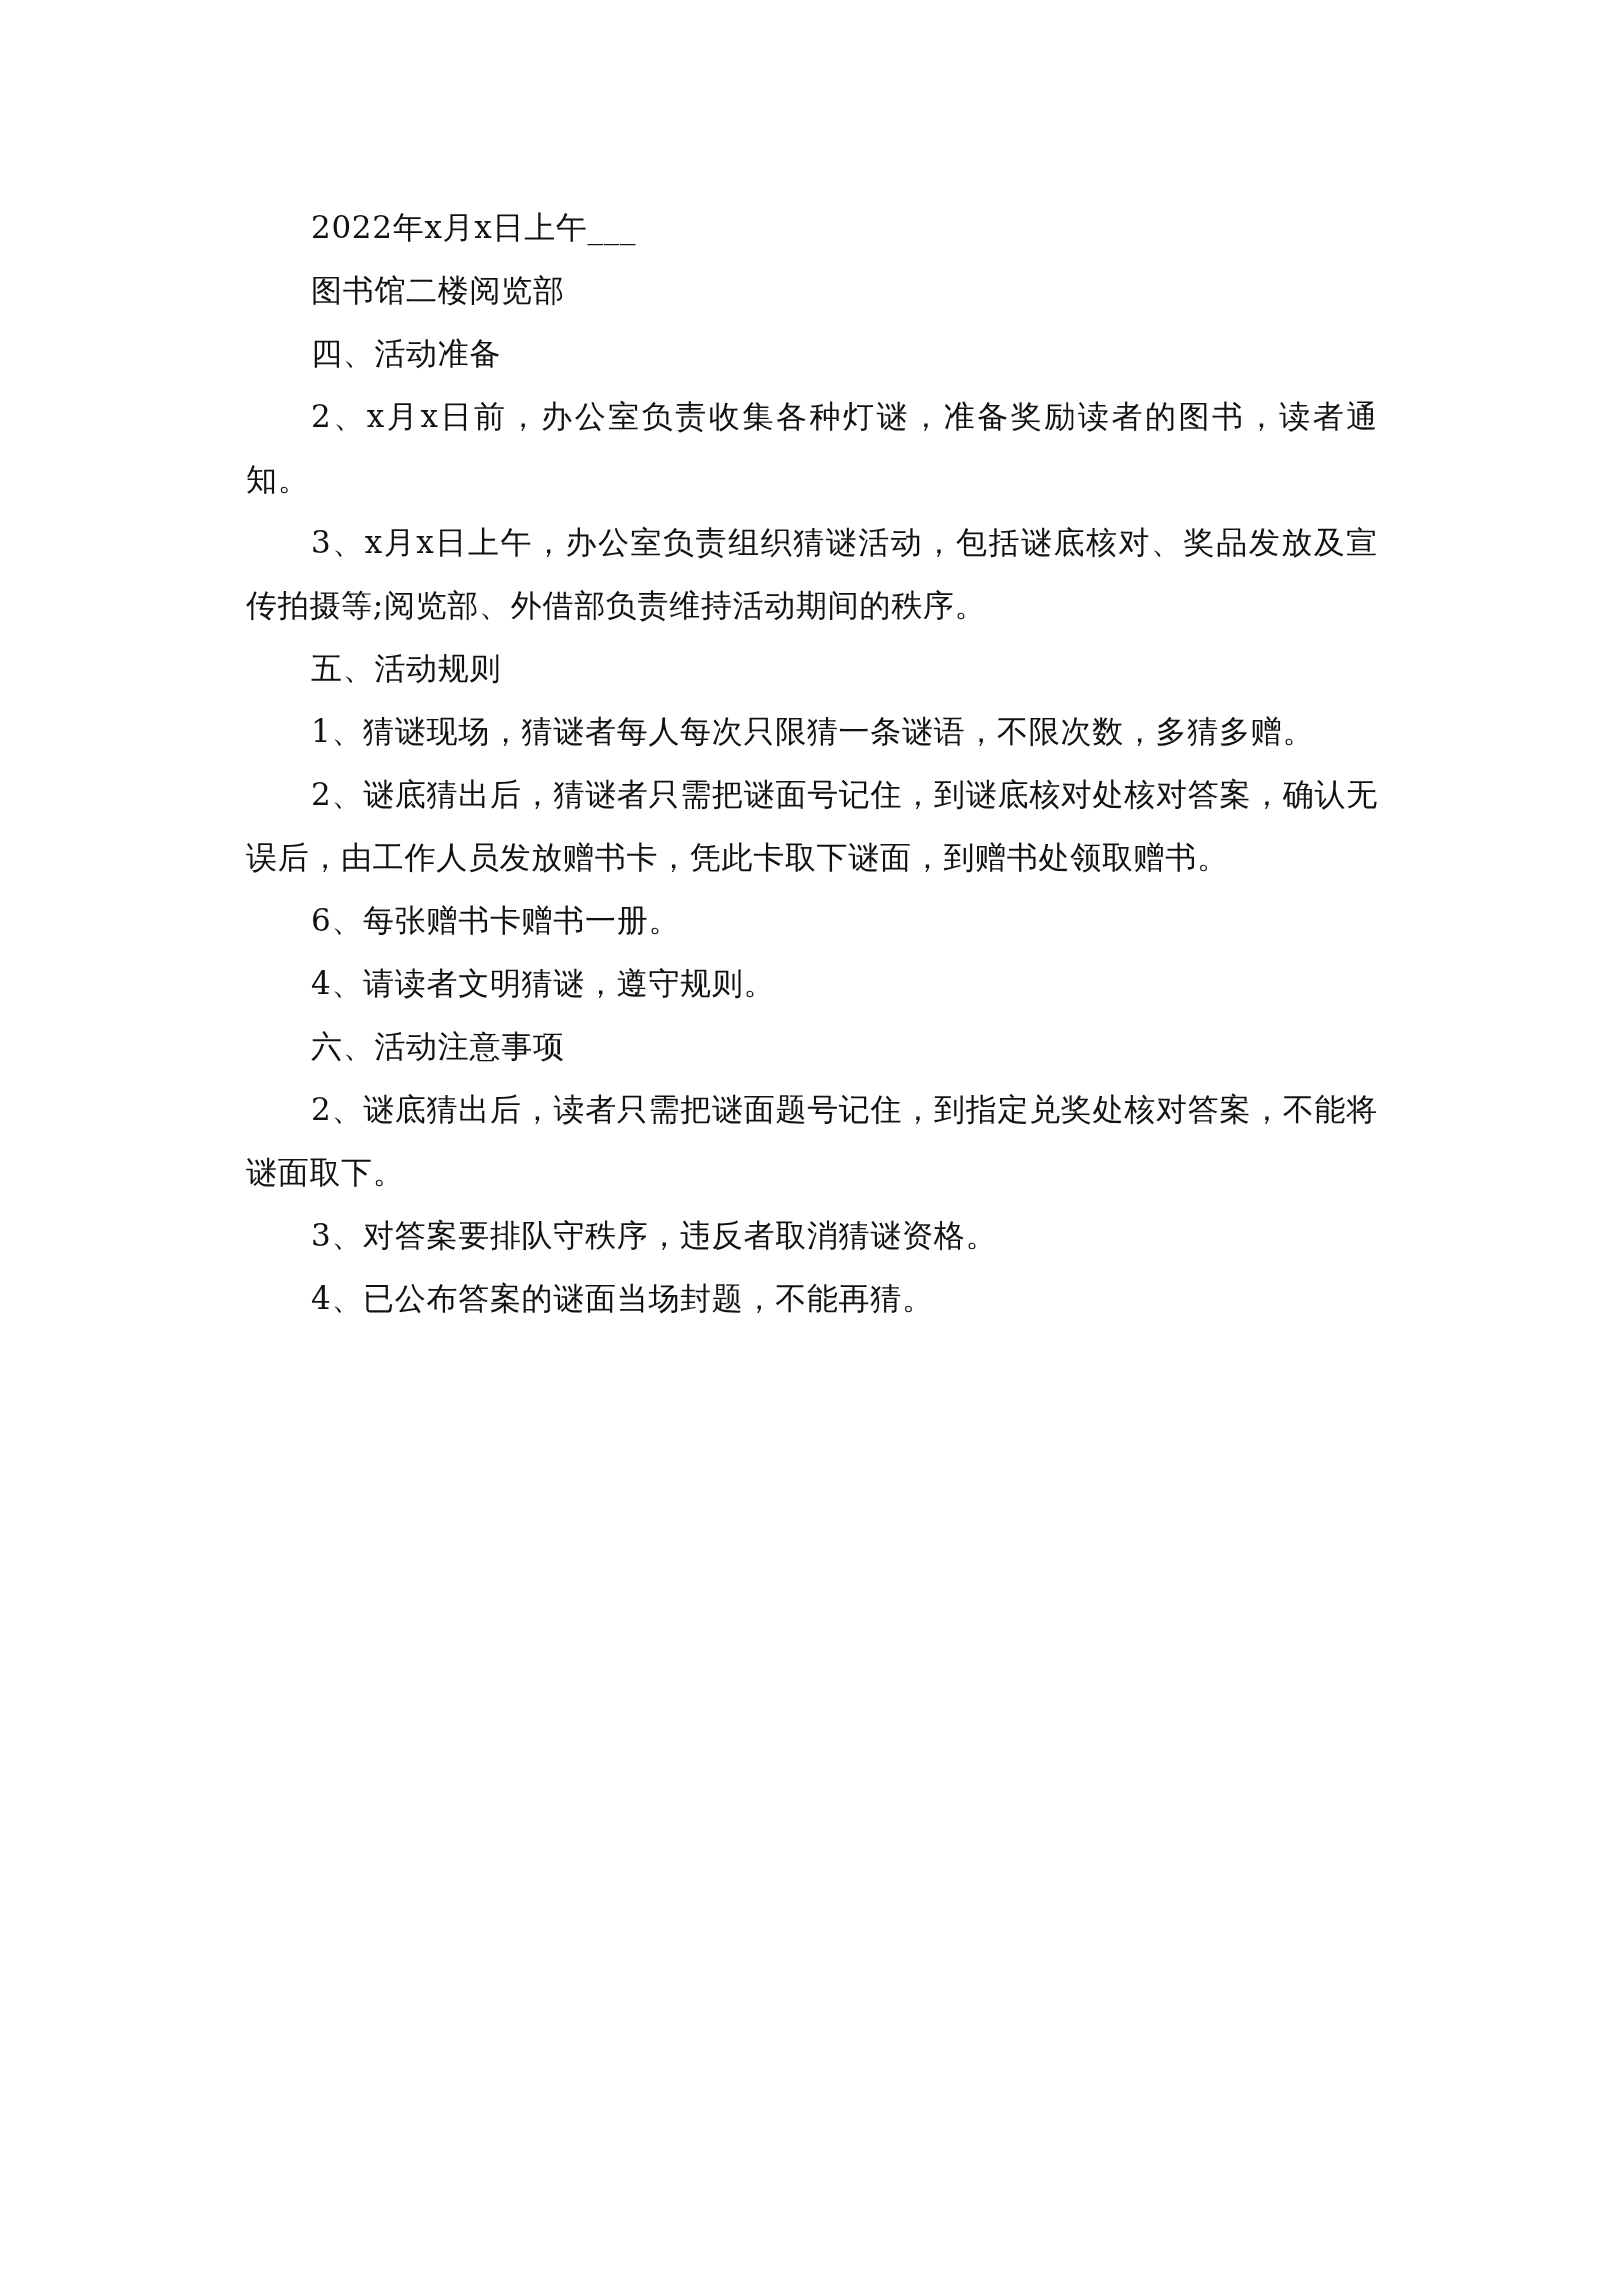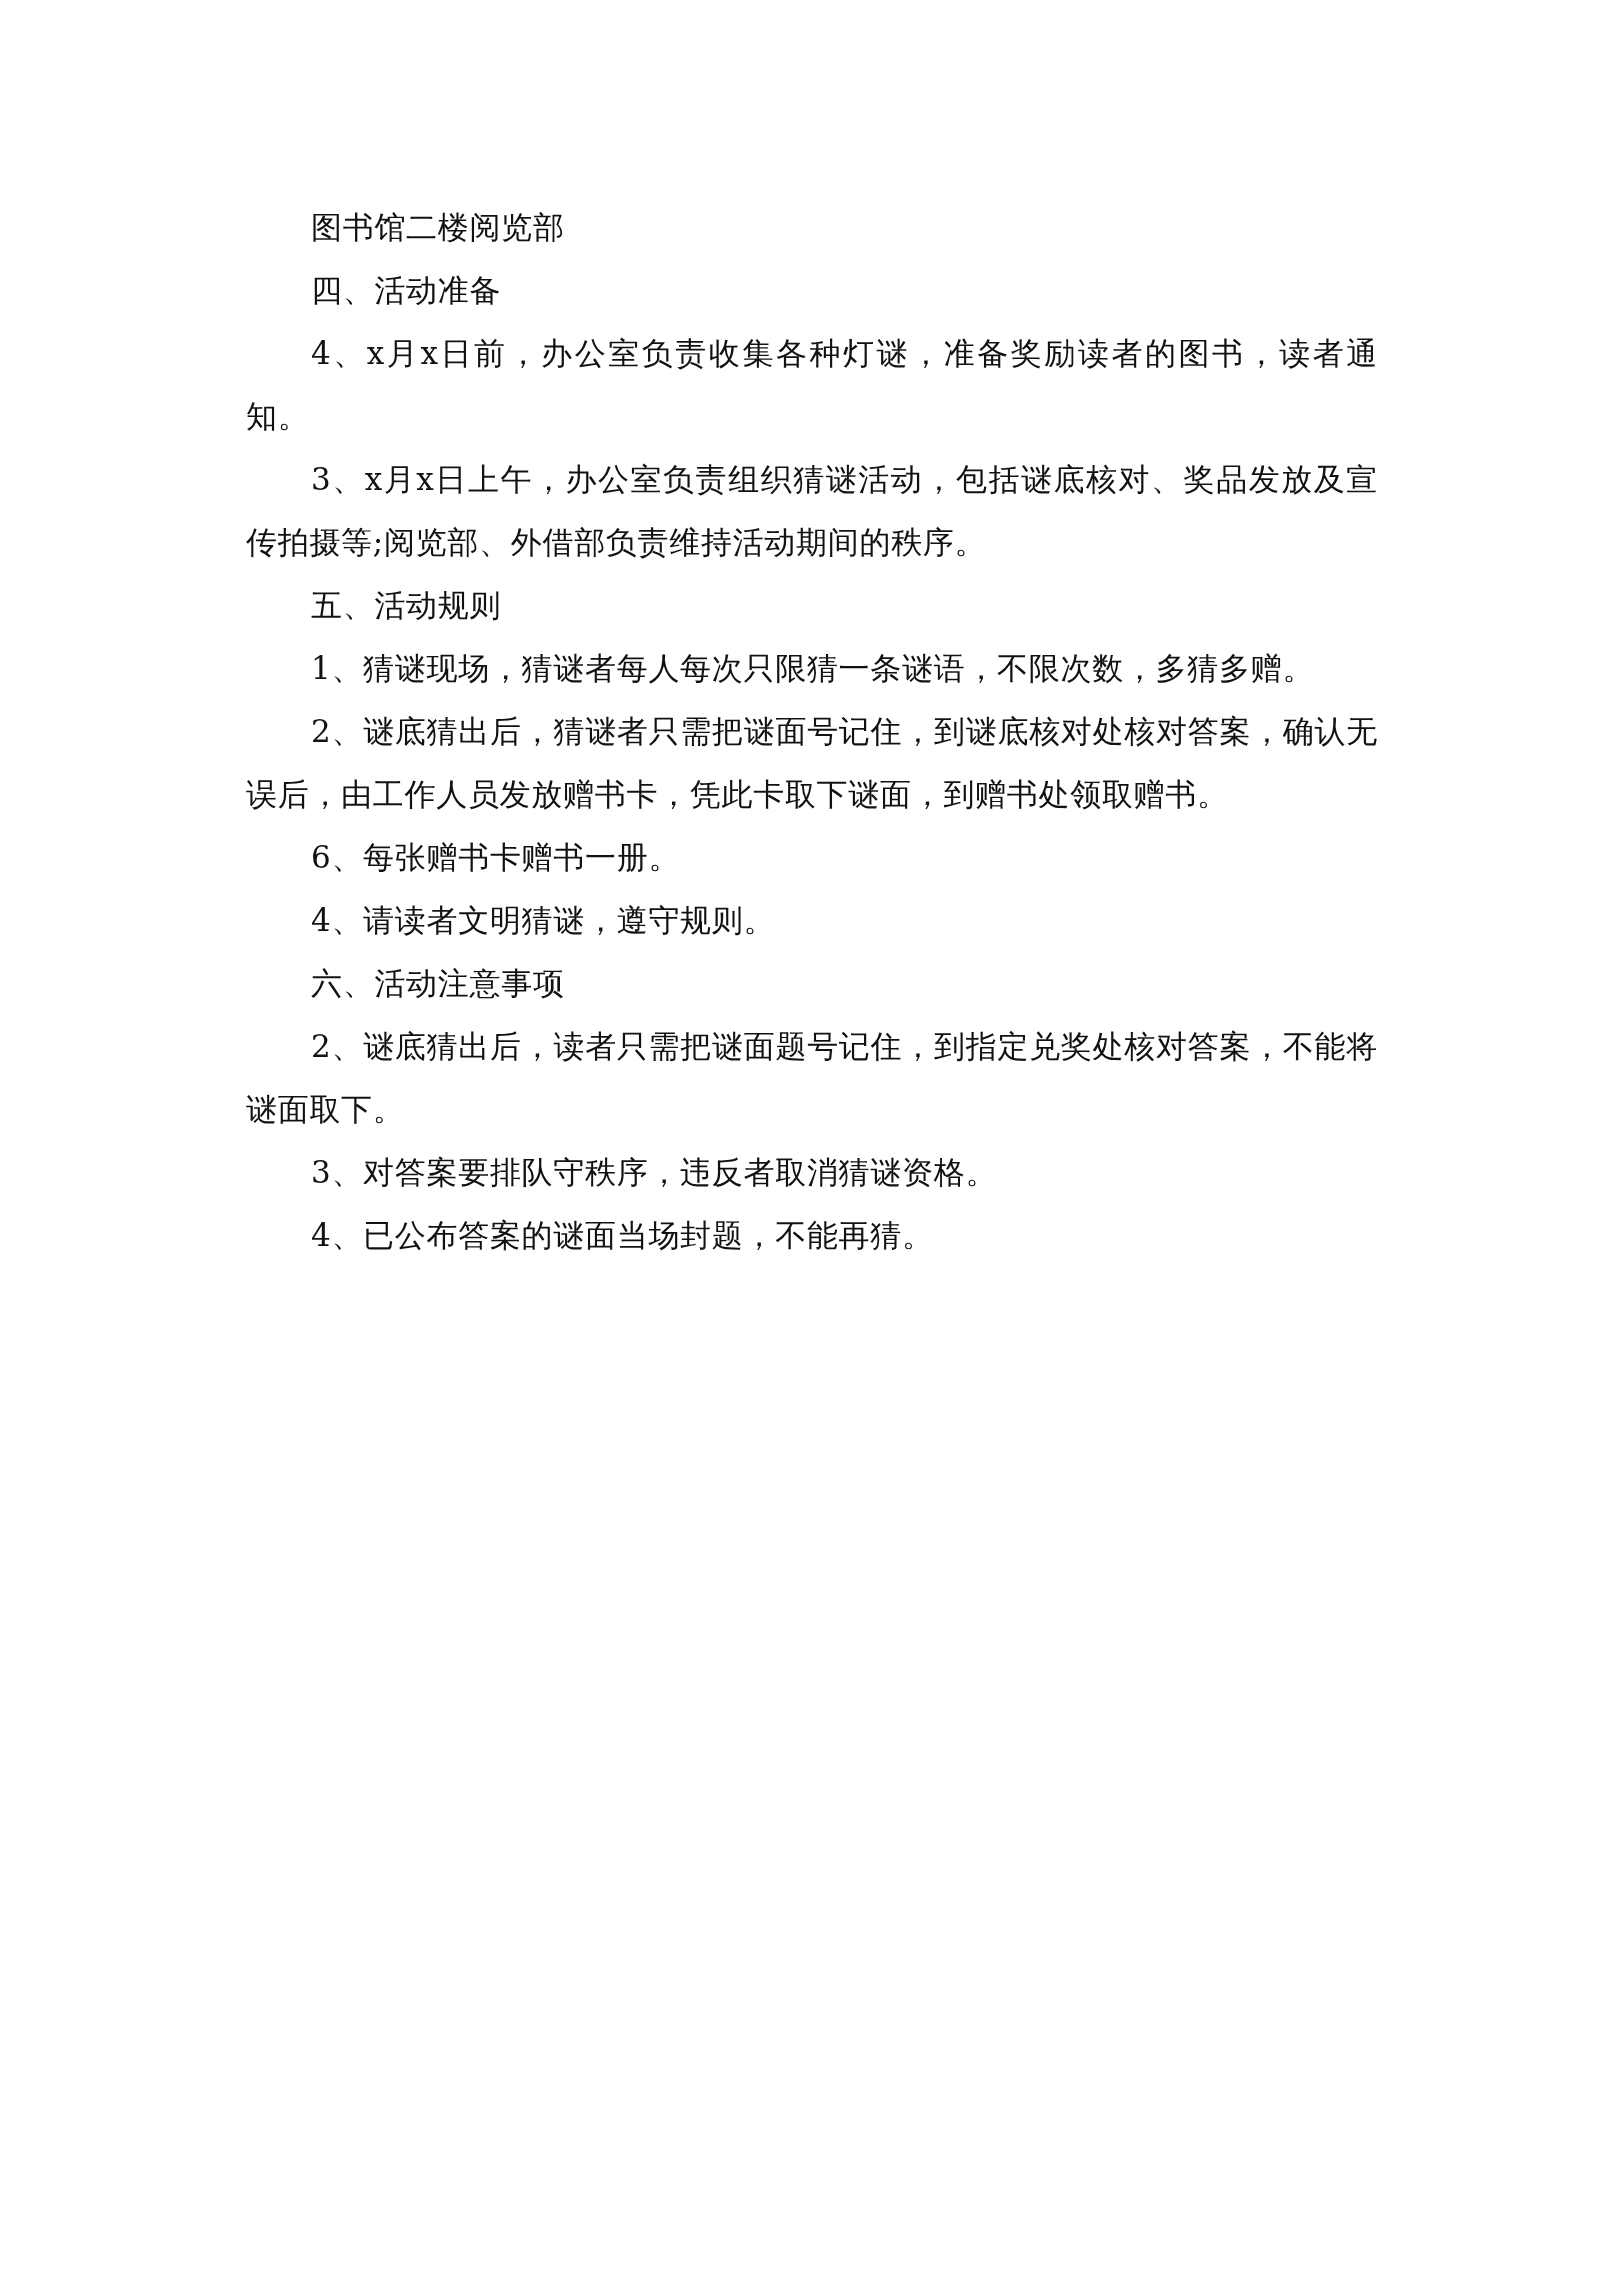--- a/index.html
+++ b/index.html
@@ -36,23 +36,24 @@
     line-height: 63px;
     margin: 0;
     text-indent: 65px;
     letter-spacing: 0.7px;
   }
 </style>
 </head>
 <body>
 
 <div class="page">
+  <p class="para">2022年x月x日上午___</p>
   <p class="para">图书馆二楼阅览部</p>
   <p class="heading">四、活动准备</p>
-  <p class="para">4、x月x日前，办公室负责收集各种灯谜，准备奖励读者的图书，读者通知。</p>
+  <p class="para">2、x月x日前，办公室负责收集各种灯谜，准备奖励读者的图书，读者通知。</p>
   <p class="para">3、x月x日上午，办公室负责组织猜谜活动，包括谜底核对、奖品发放及宣传拍摄等;阅览部、外借部负责维持活动期间的秩序。</p>
   <p class="heading">五、活动规则</p>
   <p class="para">1、猜谜现场，猜谜者每人每次只限猜一条谜语，不限次数，多猜多赠。</p>
   <p class="para">2、谜底猜出后，猜谜者只需把谜面号记住，到谜底核对处核对答案，确认无误后，由工作人员发放赠书卡，凭此卡取下谜面，到赠书处领取赠书。</p>
   <p class="para">6、每张赠书卡赠书一册。</p>
   <p class="para">4、请读者文明猜谜，遵守规则。</p>
   <p class="heading">六、活动注意事项</p>
   <p class="para">2、谜底猜出后，读者只需把谜面题号记住，到指定兑奖处核对答案，不能将谜面取下。</p>
   <p class="para">3、对答案要排队守秩序，违反者取消猜谜资格。</p>
   <p class="para">4、已公布答案的谜面当场封题，不能再猜。</p>

